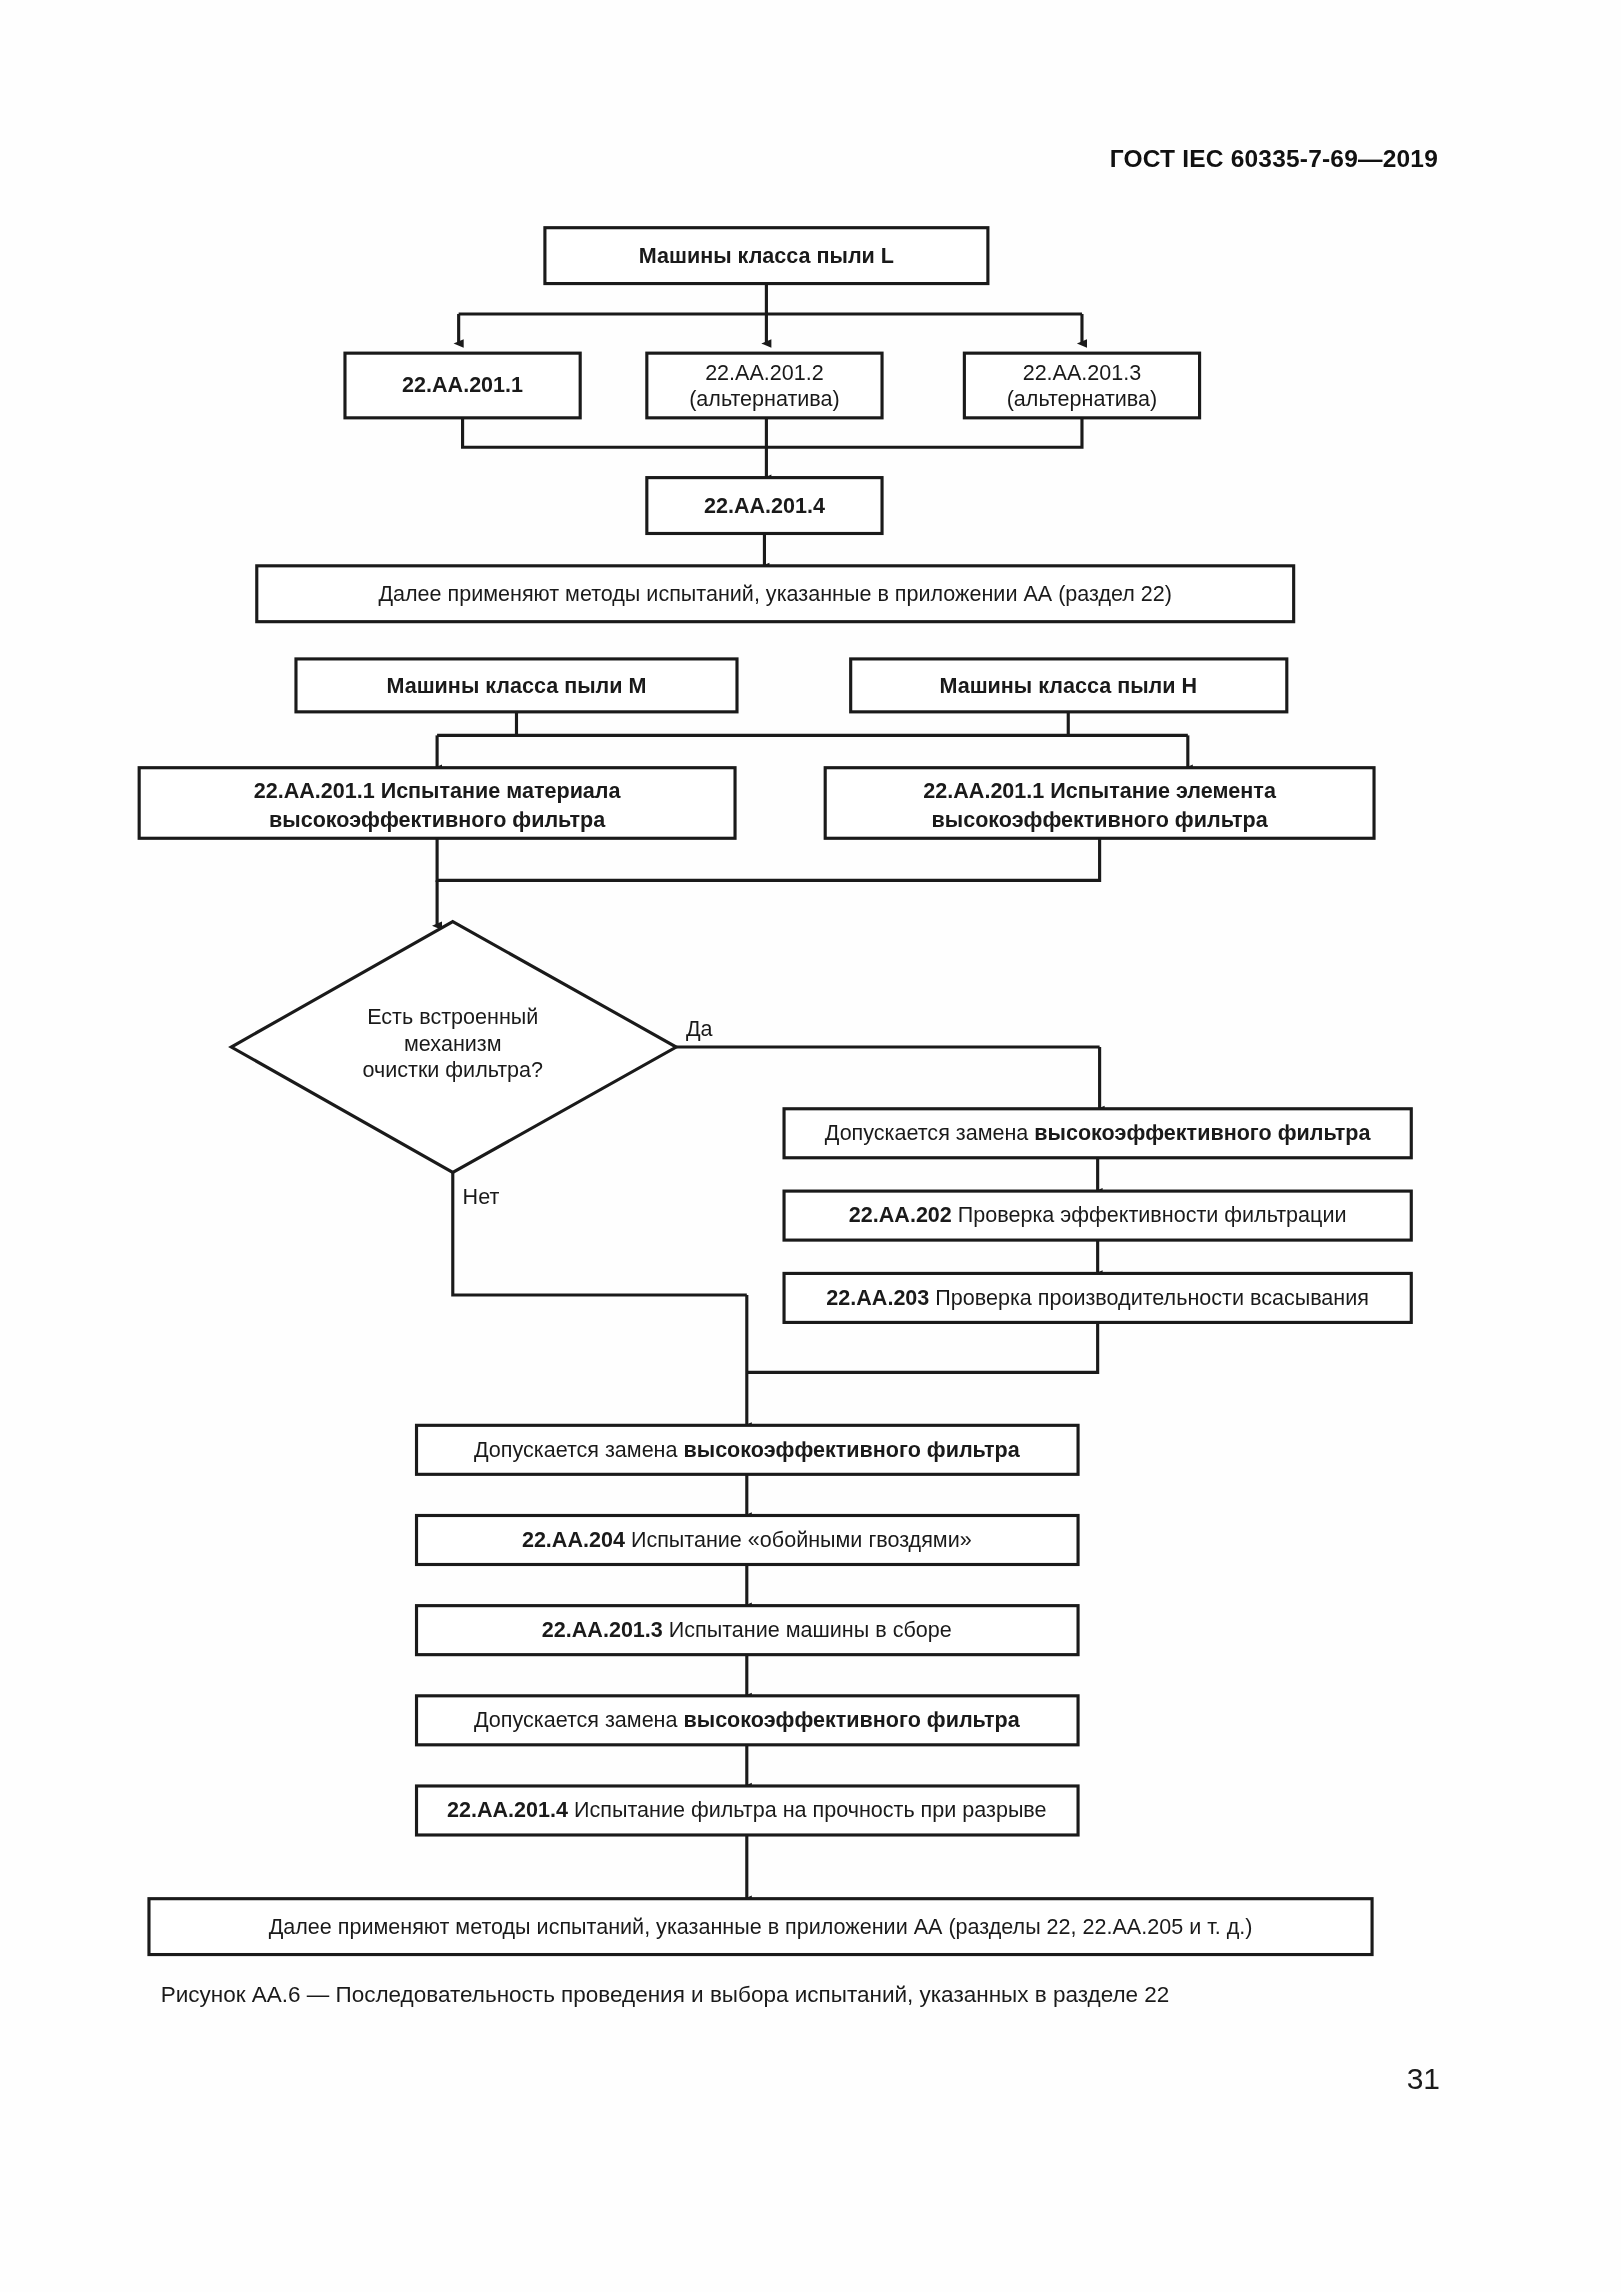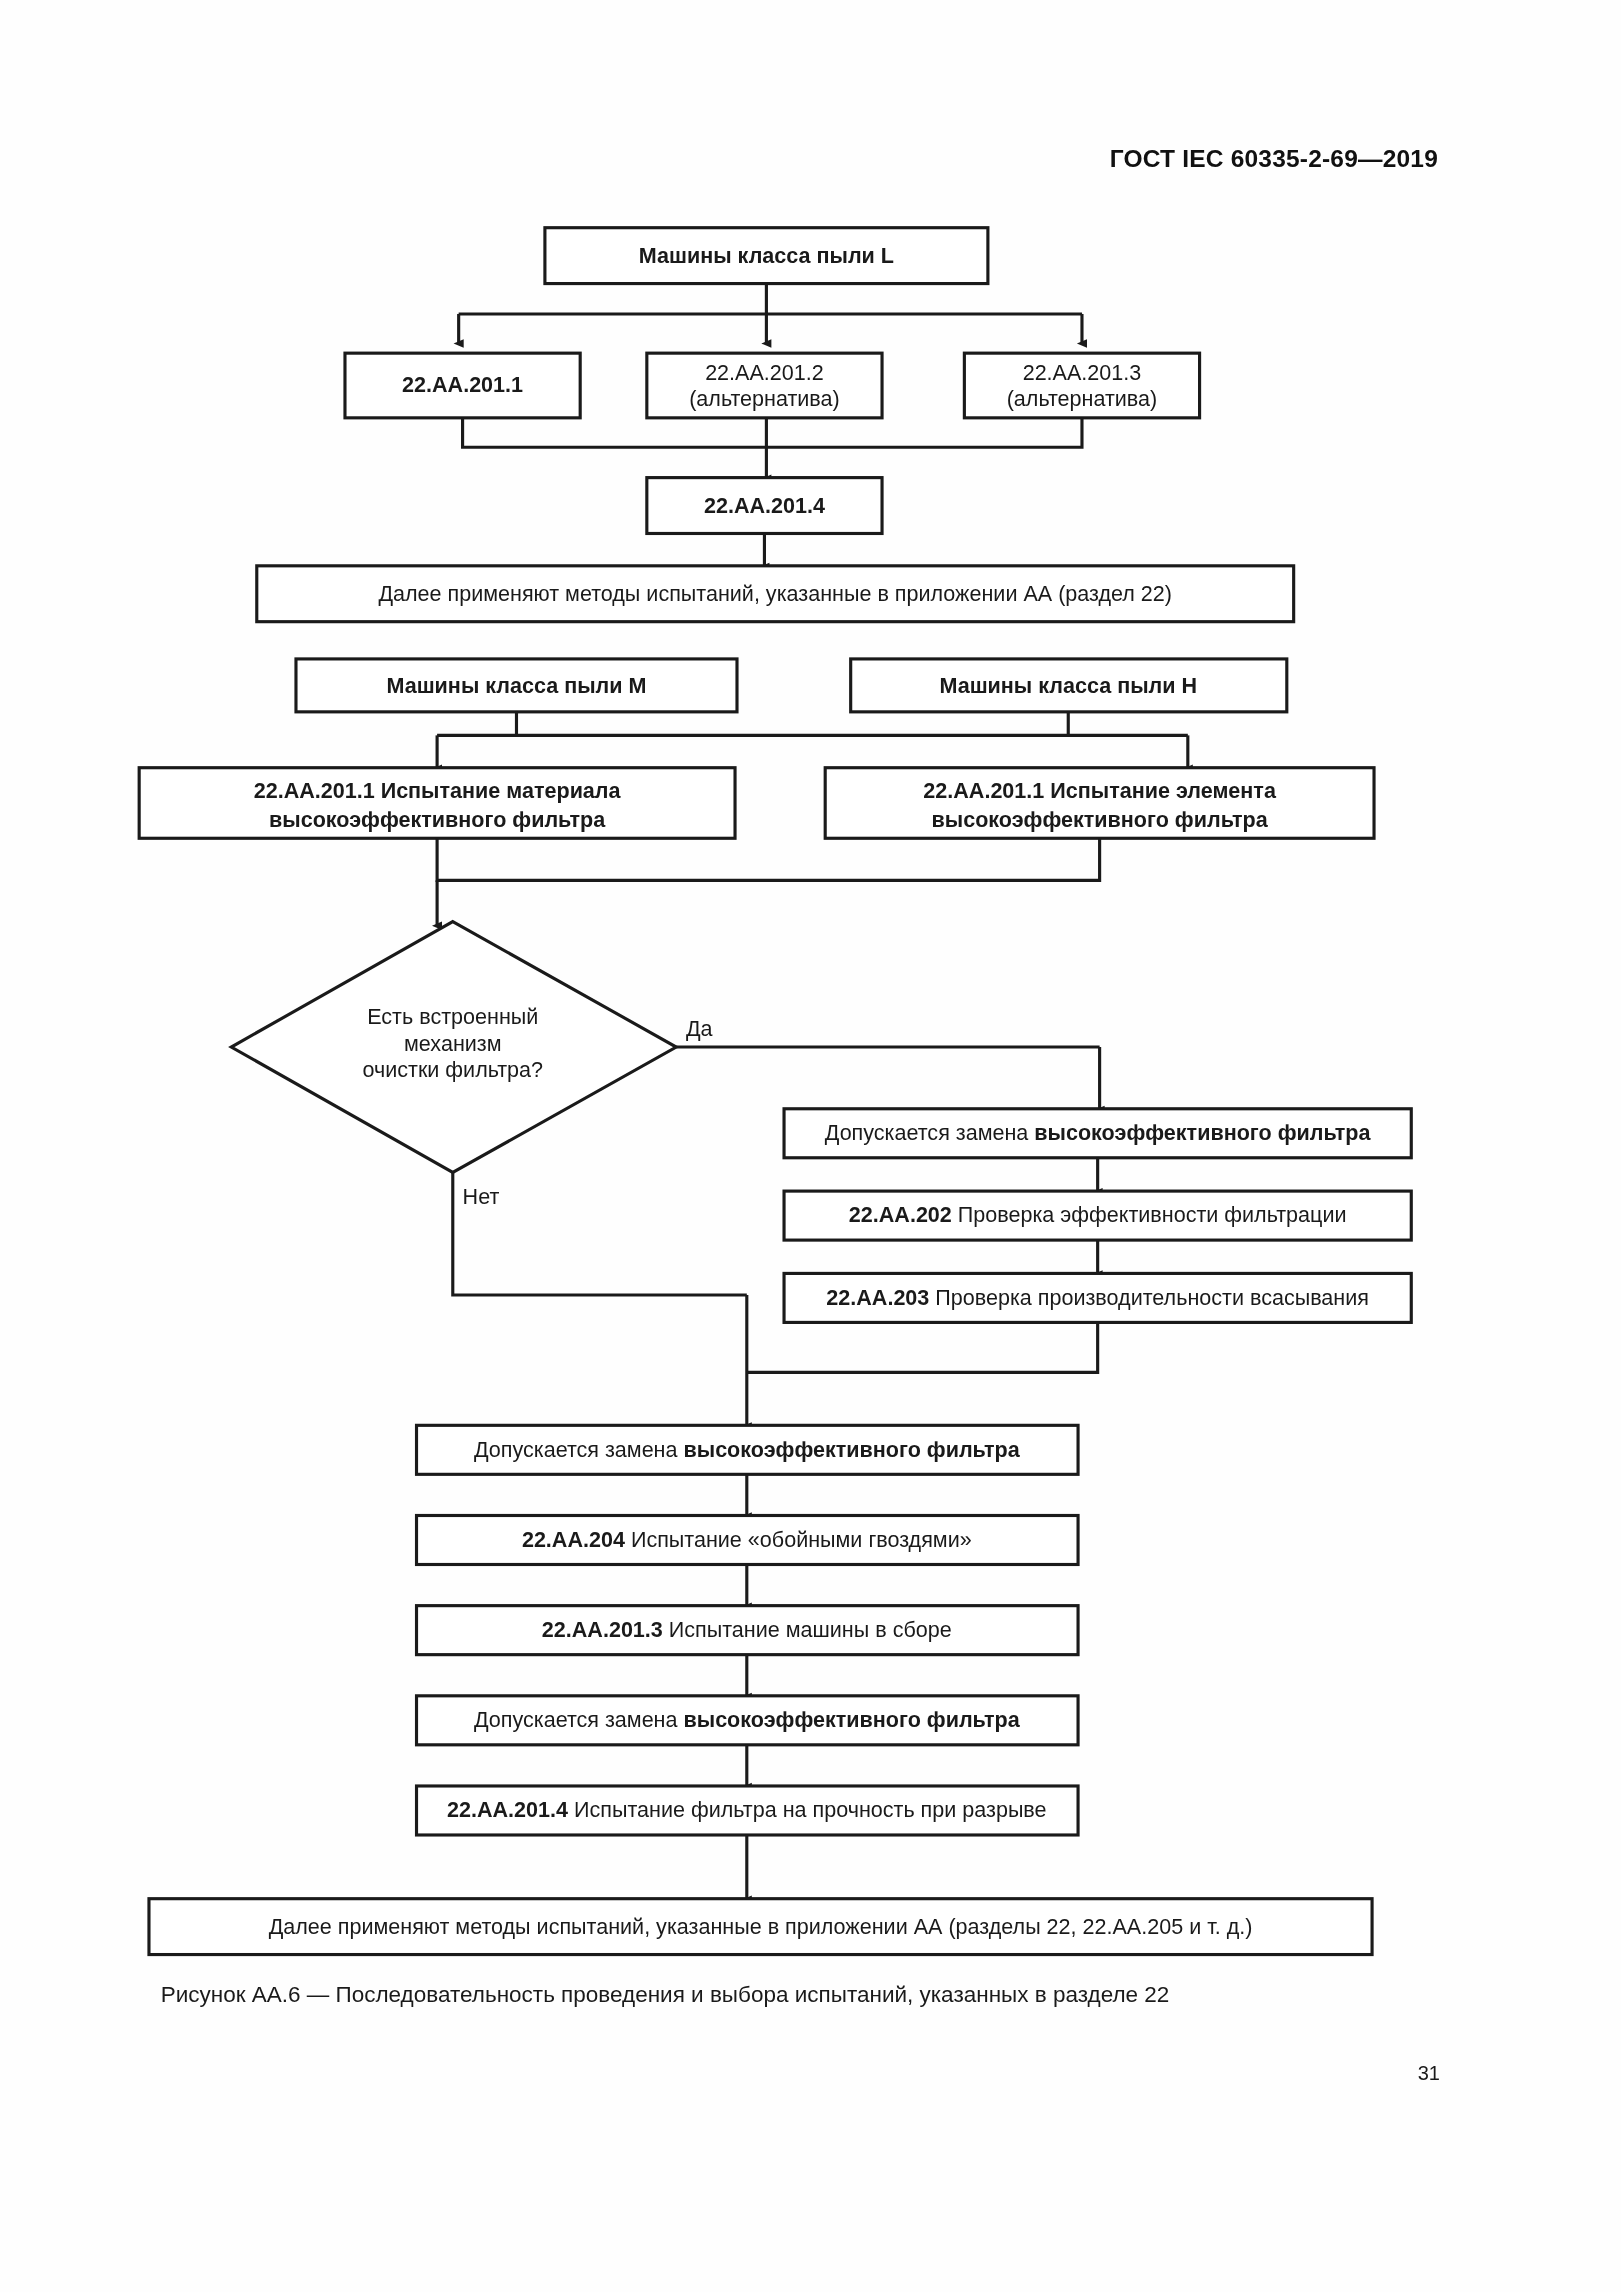--- a/index.html
+++ b/index.html
@@ -27,21 +27,21 @@
     font-size: 24.5px;
     font-weight: bold;
     letter-spacing: 0.2px;
     color: #111;
     white-space: nowrap;
   }
   .page-number {
     position: absolute;
     top: 2062px;
     right: 181px;
-    font-size: 20px;
+    font-size: 30px;
     color: #1a1a1a;
   }
   .figure-caption {
     position: absolute;
     top: 1982px;
     left: 0;
     width: 1330px;
     text-align: center;
     font-size: 22.5px;
     color: #1a1a1a;
@@ -74,21 +74,21 @@
     font-size: 22px;
   }
   svg.flow text.b { font-weight: bold; }
   svg.flow tspan.b { font-weight: bold; }
 </style>
 </head>
 <body>
 
 <div class="page">
 
-  <div class="doc-header">ГОСТ IEC 60335-2-69—2019</div>
+  <div class="doc-header">ГОСТ IEC 60335-7-69—2019</div>
 
   <svg class="flow" viewBox="0 0 1654 2339">
     <defs>
       <marker id="arrowhead" markerWidth="10" markerHeight="11" refX="4.6" refY="5.4" orient="auto" markerUnits="userSpaceOnUse">
         <path d="M0.4,0.3 L9.2,0.3 L4.8,10.6 z" fill="#1a1a1a"></path>
       </marker>
     </defs>
 
     <rect class="bx" x="556" y="232" width="452" height="57"></rect>
     <text class="b" x="782" y="268" text-anchor="middle">Машины класса пыли L</text>

